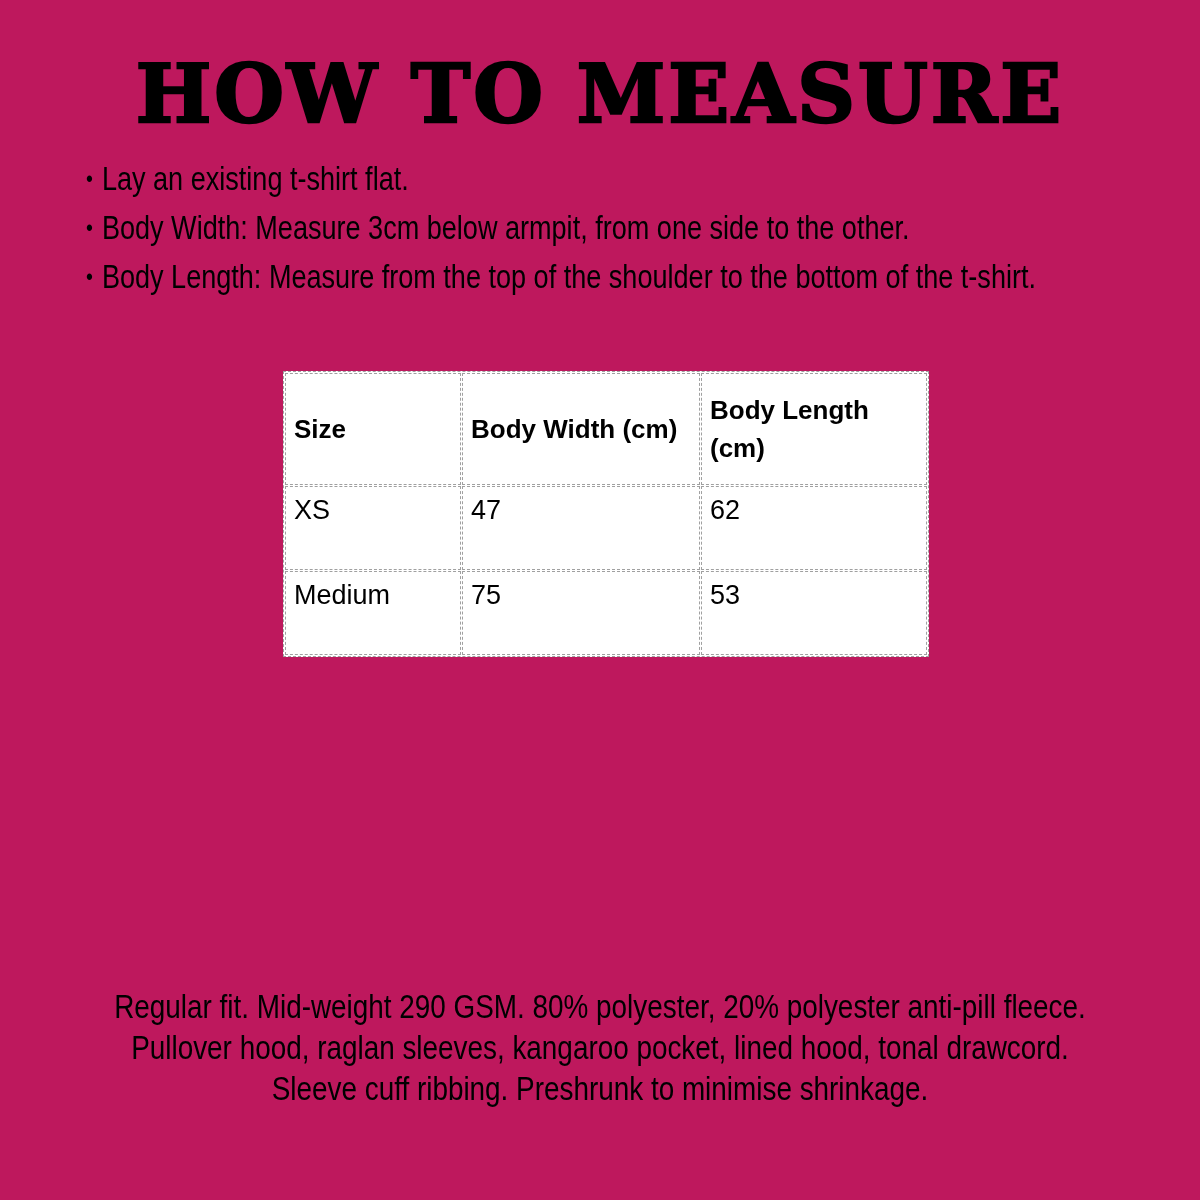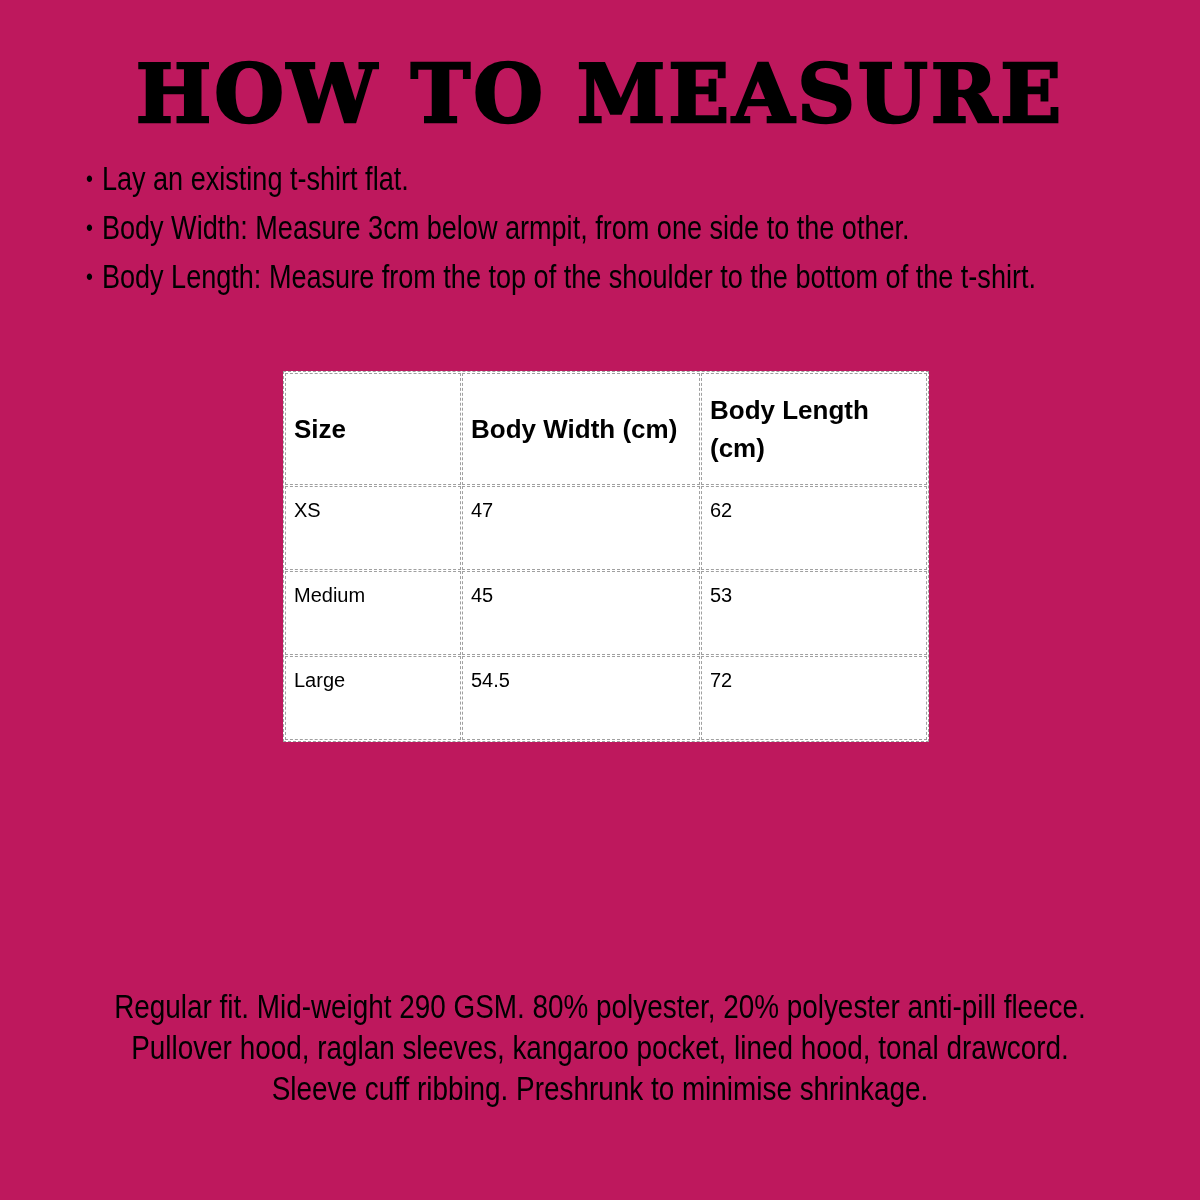--- a/index.html
+++ b/index.html
@@ -79,21 +79,21 @@
     vertical-align: middle;
     font-weight: bold;
     font-size: 26px;
     line-height: 38px;
     padding: 0 8px;
     white-space: pre-line;
   }
   .size-table td {
     height: 70px;
     vertical-align: top;
-    font-size: 20px;
+    font-size: 27px;
     line-height: 34px;
     padding: 6px 8px;
     font-weight: normal;
   }
 
   
   .details {
     position: absolute;
     top: 986px;
     left: 0;
@@ -141,27 +141,22 @@
       </tr>
     </thead>
     <tbody>
       <tr>
         <td>XS</td>
         <td>47</td>
         <td>62</td>
       </tr>
       <tr>
         <td>Medium</td>
-        <td>45</td>
+        <td>75</td>
         <td>53</td>
-      </tr>
-      <tr>
-        <td>Large</td>
-        <td>54.5</td>
-        <td>72</td>
       </tr>
     </tbody>
   </table>
 
   <div class="details">
     <p>Regular fit. Mid-weight 290 GSM. 80% polyester, 20% polyester anti-pill fleece.</p>
     <p>Pullover hood, raglan sleeves, kangaroo pocket, lined hood, tonal drawcord.</p>
     <p>Sleeve cuff ribbing. Preshrunk to minimise shrinkage.</p>
   </div>
 

